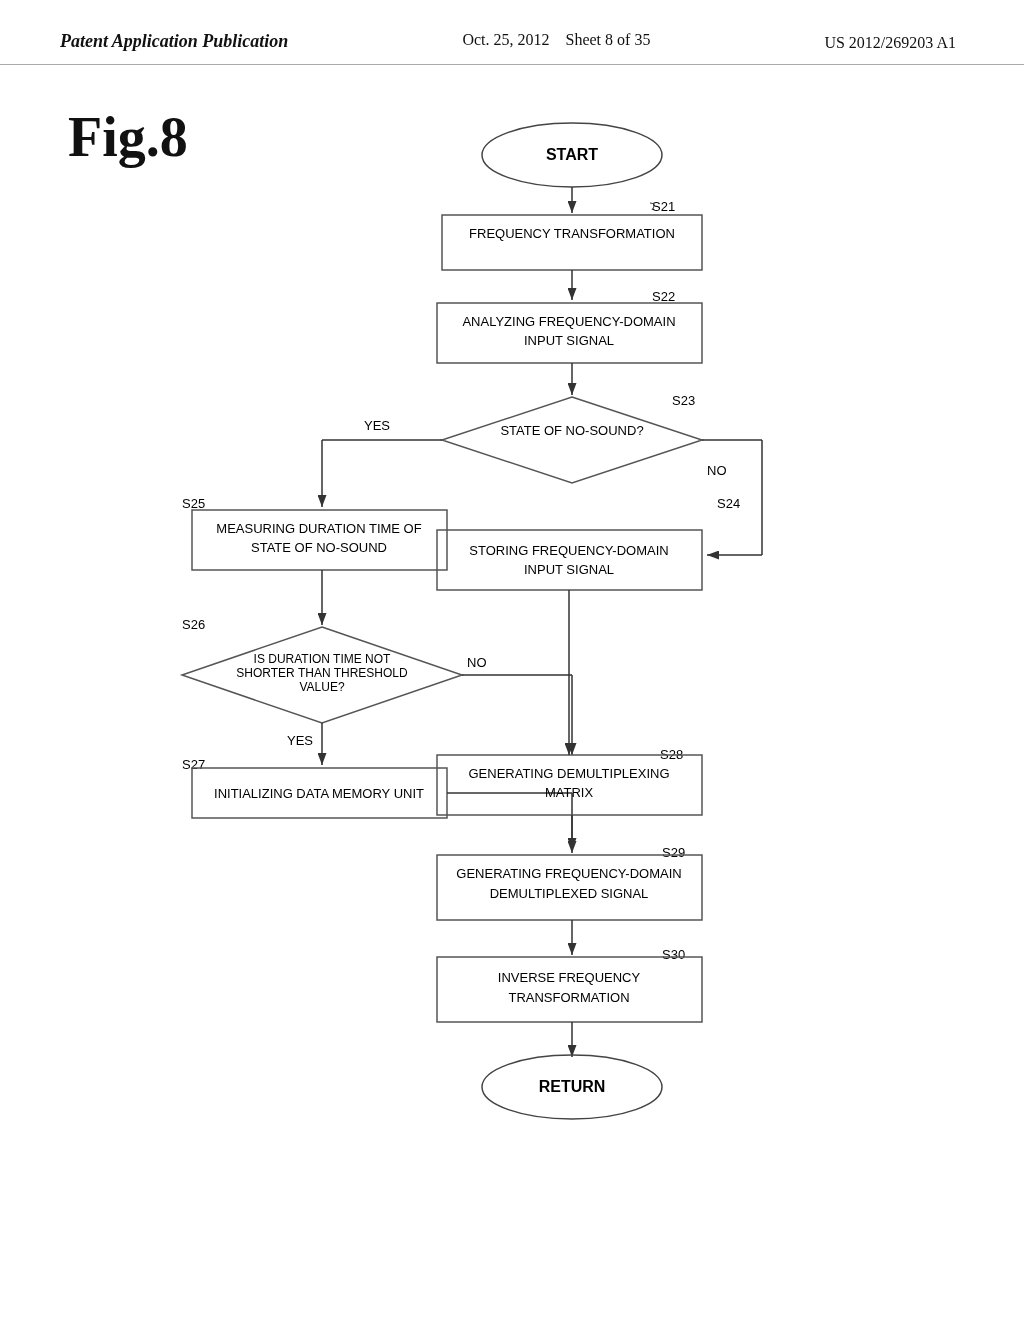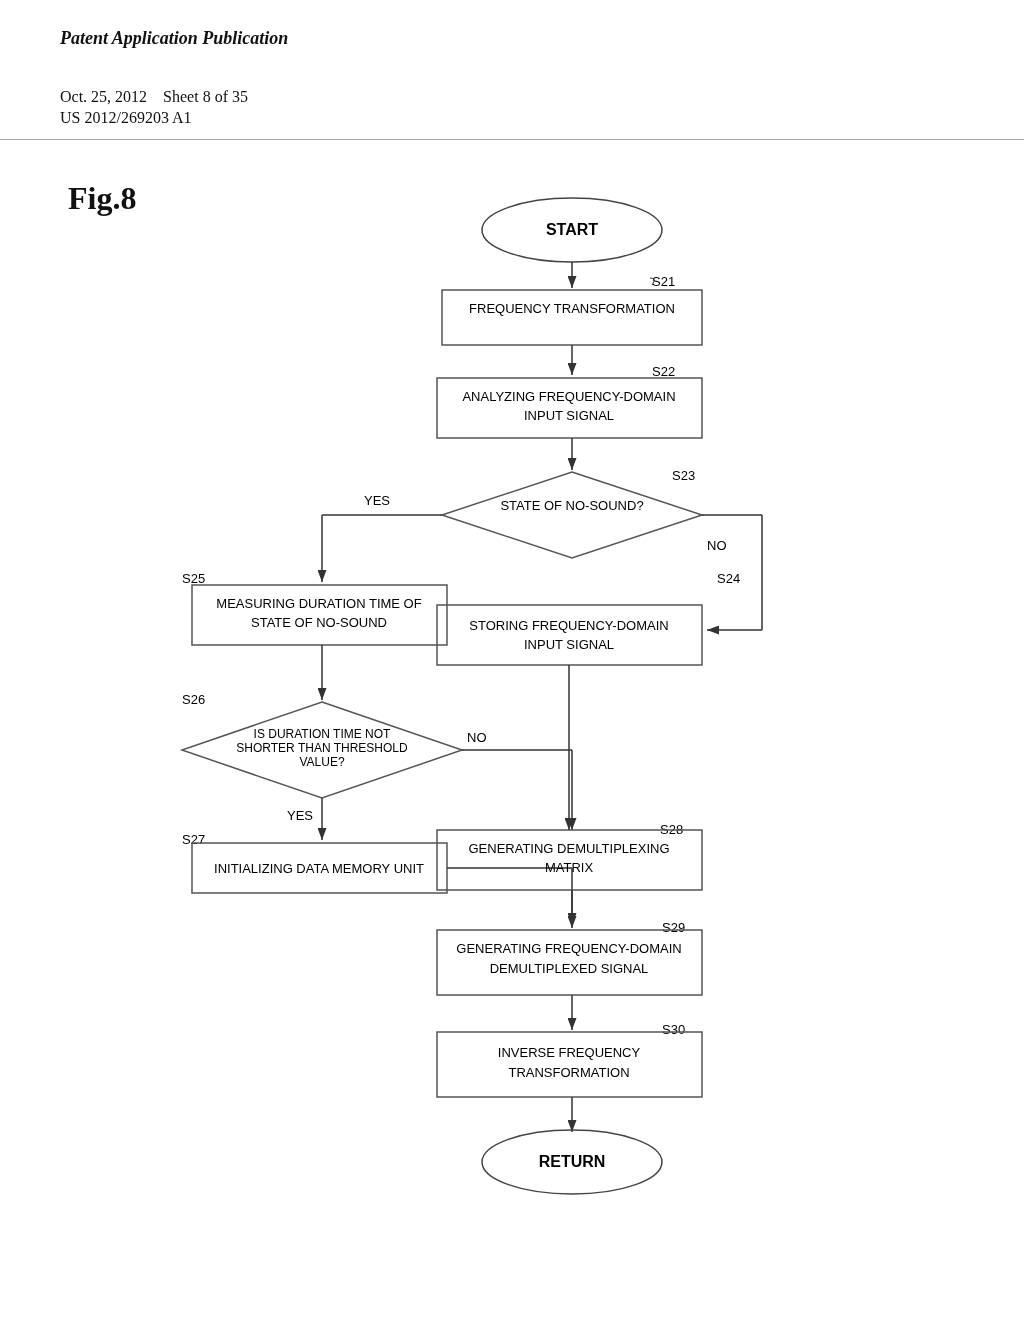--- a/index.html
+++ b/index.html
@@ -9,53 +9,51 @@
       background: #fff;
       font-family: 'Times New Roman', Times, serif;
       color: #111;
       position: relative;
     }
 
     
     .header {
       display: flex;
       justify-content: space-between;
-      align-items: flex-start;
-      padding: 28px 48px 12px 60px;
+      align-items: flex-end;
+      padding: 28px 68px 12px 60px;
       border-bottom: 1px solid #aaa;
-      flex-direction: column;
     }
     .header-left {
       font-size: 18px;
       font-weight: bold;
       font-style: italic;
     }
     .header-center {
       font-size: 16px;
       text-align: center;
       line-height: 1.5;
-      margin-top: 36px;
     }
     .header-right {
       font-size: 16px;
       font-weight: normal;
     }
 
     
     .diagram-area {
       position: relative;
       width: 100%;
       padding: 20px 40px;
     }
 
     .fig-label {
       position: absolute;
       left: 68px;
       top: 40px;
-      font-size: 32px;
+      font-size: 56px;
       font-weight: bold;
     }
 
     
     .diagram-svg {
       display: block;
       margin: 0 auto;
       margin-top: 10px;
     }
   </style>

